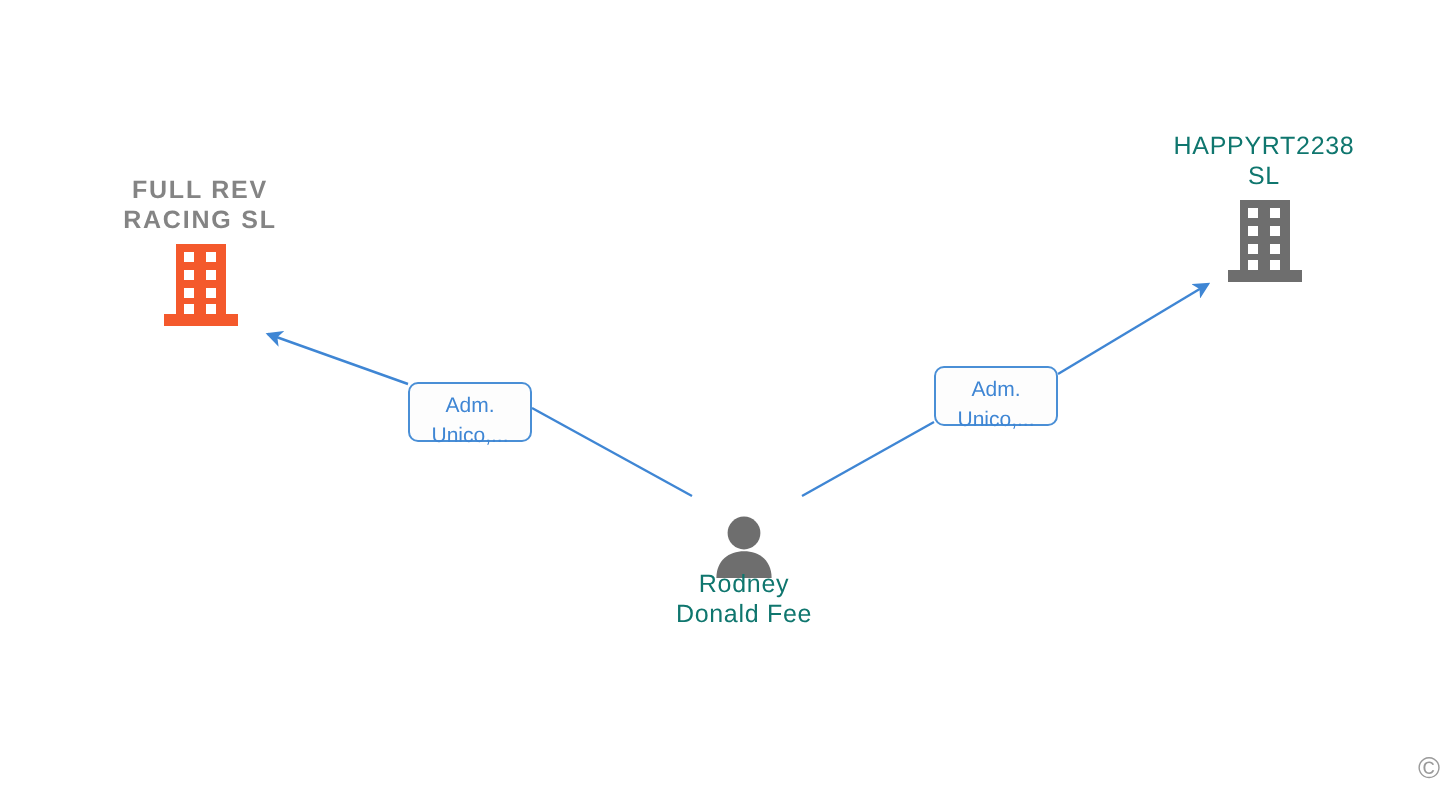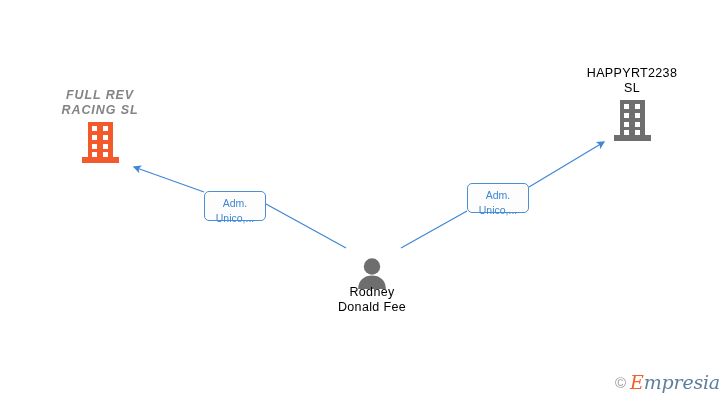--- a/index.html
+++ b/index.html
@@ -19,32 +19,32 @@
     width:728px;height:400px;
     pointer-events:none;
   }
 
   
   .node{position:absolute;}
 
   .node-label{
     position:absolute;
     text-align:center;
-    color:#000000;
+    color:#0f766e;
     font-size:12.5px;
     line-height:14.5px;
     letter-spacing:0.35px;
     white-space:pre-line;
     user-select:none;
   }
   .node-label.bold{font-weight:bold;color:#848484;letter-spacing:0.9px;}
 
   
   #node-company-full-rev{left:46px;top:88px;width:108px;}
-  #node-company-full-rev .node-label{left:0;top:0;width:108px;font-style:italic;}
+  #node-company-full-rev .node-label{left:0;top:0;width:108px;}
   #node-company-full-rev .icon-wrap{position:absolute;left:0;top:34px;width:108px;text-align:center;}
 
   
   #node-company-happyrt{left:578px;top:66px;width:108px;}
   #node-company-happyrt .node-label{left:0;top:0;width:108px;}
   #node-company-happyrt .icon-wrap{position:absolute;left:0;top:34px;width:108px;text-align:center;}
 
   
   #node-person{left:318px;top:258px;width:108px;}
   #node-person .icon-wrap{position:absolute;left:0;top:0;width:108px;text-align:center;}
@@ -166,16 +166,15 @@
   </div>
 
   <div class="rel-chip" id="rel-chip-left">Adm.
 Unico,...</div>
 
   <div class="rel-chip" id="rel-chip-right">Adm.
 Unico,...</div>
 
   <div id="watermark">
     <span class="wm-c">©</span>
-    <span class="wm-word"><span class="wm-e">E</span><span class="wm-rest">mpresia</span></span>
   </div>
 
 </div>
 
 </body></html>

